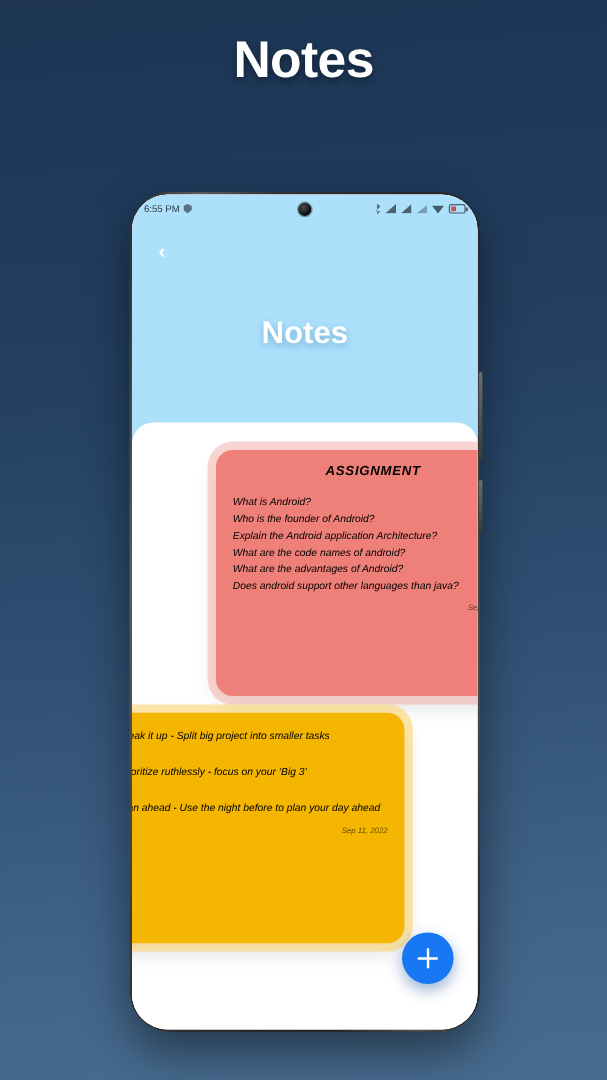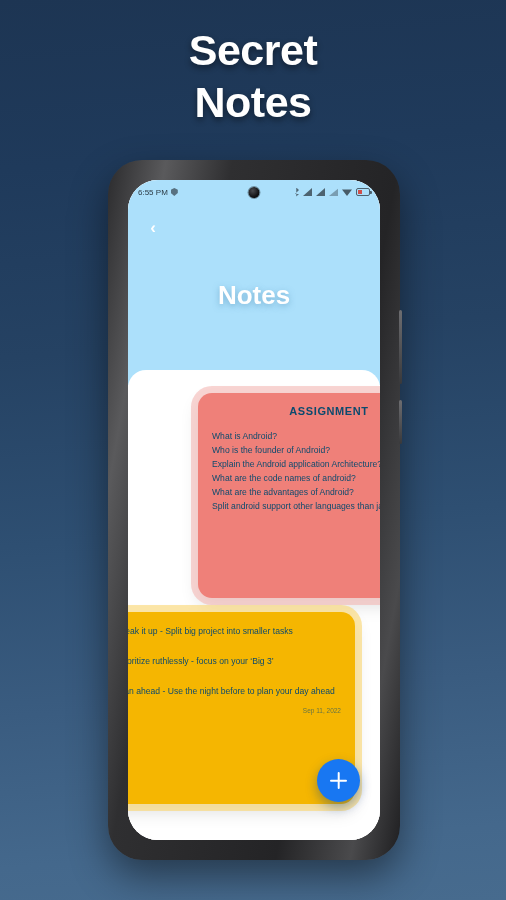--- a/index.html
+++ b/index.html
@@ -29,21 +29,21 @@
     text-shadow:0 3px 6px rgba(0,0,0,.45);
   }
 
   
   .phone{
     position:absolute;
     left:108px; top:160px;
     width:292px; height:700px;
     background:linear-gradient(100deg,#2b2b2d 0%,#5a5a5c 14%,#2f2f31 30%,#242426 70%,#4a4a4c 88%,#1e1e20 100%);
     border-radius:34px;
-    padding:20px;
+    padding:2px;
     box-shadow:0 16px 38px rgba(0,0,0,.45);
   }
   .phone-inner{
     position:relative;
     width:100%; height:100%;
     border-radius:30px;
     overflow:hidden;
     background:#ffffff;
   }
   .side-btn{
@@ -142,21 +142,22 @@
     position:absolute; left:0; right:0; top:190px; bottom:0;
     background:#ffffff;
     border-radius:18px 18px 0 0;
   }
 
   
   .note{
     position:absolute;
     border-radius:14px;
     padding:12px 14px 16px;
-    color:#0c4a6e;
+    color:#000000;
+    font-style:italic;
   }
   .note-title{
     text-align:center;
     font-size:11px;
     font-weight:bold;
     letter-spacing:.6px;
     margin-bottom:12px;
   }
   .note-body{
     font-size:8.6px;
@@ -200,21 +201,20 @@
   .fab-plus::before,.fab-plus::after{
     content:""; position:absolute; background:#fff; border-radius:1px;
   }
   .fab-plus::before{ left:50%; top:0; width:2.6px; height:100%; transform:translateX(-50%); }
   .fab-plus::after{ top:50%; left:0; height:2.6px; width:100%; transform:translateY(-50%); }
 </style>
 </head>
 <body>
 
 <div class="promo">
-  <span class="promo-line">Secret</span>
   <span class="promo-line">Notes</span>
 </div>
 
 <div class="phone">
   <div class="side-btn"></div>
   <div class="side-btn two"></div>
 
   <div class="phone-inner">
     <div class="screen">
 
@@ -242,21 +242,21 @@
 
       <div class="sheet"></div>
 
       <div class="note note-assignment">
         <div class="note-title">ASSIGNMENT</div>
         <div class="note-body">What is Android?
 Who is the founder of Android?
 Explain the Android application Architecture?
 What are the code names of android?
 What are the advantages of Android?
-Split android support other languages than java?</div>
+Does android support other languages than java?</div>
         <div class="note-date">Sep 11, 2022</div>
       </div>
 
       <div class="note note-todo">
         <div class="note-body">1. Break it up - Split big project into smaller tasks
 
 2. Prioritize ruthlessly - focus on your ‘Big 3’
 
 3. Plan ahead - Use the night before to plan your day ahead</div>
         <div class="note-date">Sep 11, 2022</div>

